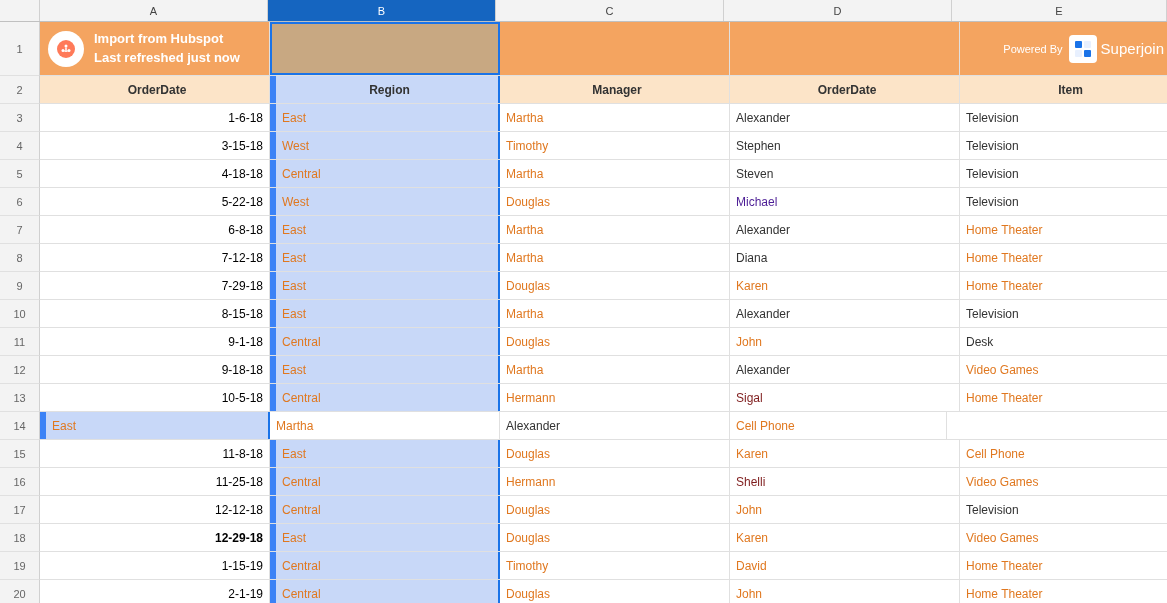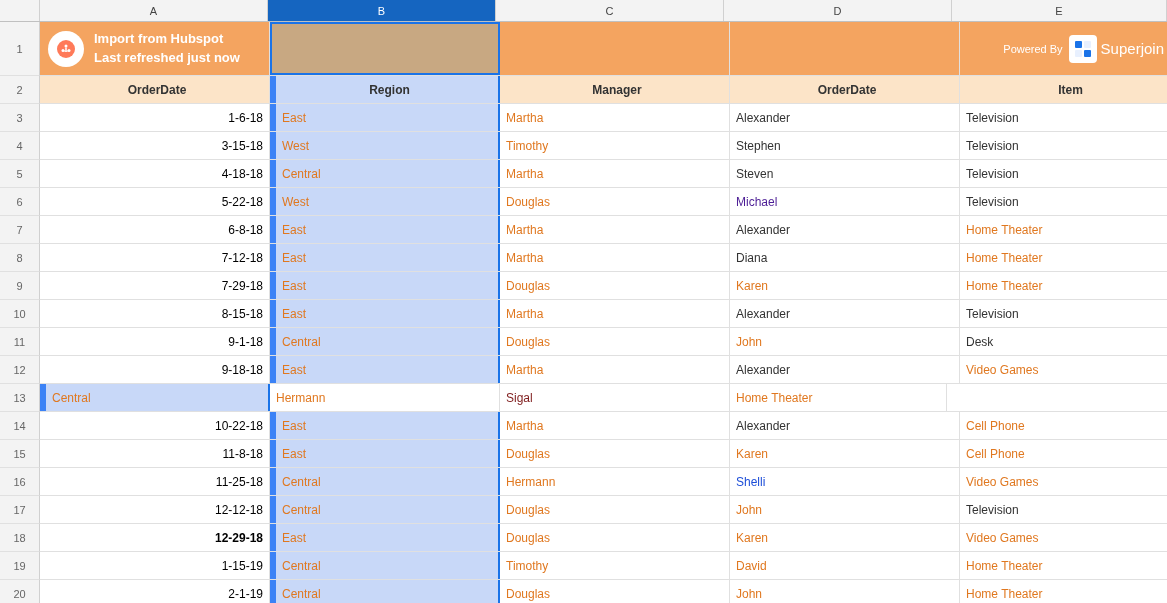--- a/index.html
+++ b/index.html
@@ -242,44 +242,44 @@
     <div class="cell" style="width:217px; color:#333">Desk</div>
   </div>
           <div class="grid-row">
     <div class="cell right-align" style="width:230px;">9-18-18</div>
     <div class="cell b-cell-selected" style="width:230px; color:#e07820">East</div>
     <div class="cell" style="width:230px; color:#e07820">Martha</div>
     <div class="cell" style="width:230px; color:#333">Alexander</div>
     <div class="cell" style="width:217px; color:#e07820">Video Games</div>
   </div>
           <div class="grid-row">
+    <div class="cell right-align" style="width:230px;">10-5-18</div>
     <div class="cell b-cell-selected" style="width:230px; color:#e07820">Central</div>
     <div class="cell" style="width:230px; color:#e07820">Hermann</div>
     <div class="cell" style="width:230px; color:#7f1d1d">Sigal</div>
     <div class="cell" style="width:217px; color:#e07820">Home Theater</div>
   </div>
           <div class="grid-row">
-    <div class="cell right-align" style="width:230px;">10-22-18</div>
     <div class="cell b-cell-selected" style="width:230px; color:#e07820">East</div>
     <div class="cell" style="width:230px; color:#e07820">Martha</div>
     <div class="cell" style="width:230px; color:#333">Alexander</div>
     <div class="cell" style="width:217px; color:#e07820">Cell Phone</div>
   </div>
           <div class="grid-row">
     <div class="cell right-align" style="width:230px;">11-8-18</div>
     <div class="cell b-cell-selected" style="width:230px; color:#e07820">East</div>
     <div class="cell" style="width:230px; color:#e07820">Douglas</div>
     <div class="cell" style="width:230px; color:#e07820">Karen</div>
     <div class="cell" style="width:217px; color:#e07820">Cell Phone</div>
   </div>
           <div class="grid-row">
     <div class="cell right-align" style="width:230px;">11-25-18</div>
     <div class="cell b-cell-selected" style="width:230px; color:#e07820">Central</div>
     <div class="cell" style="width:230px; color:#e07820">Hermann</div>
-    <div class="cell" style="width:230px; color:#1d4ed8">Shelli</div>
+    <div class="cell" style="width:230px; color:#7f1d1d">Shelli</div>
     <div class="cell" style="width:217px; color:#e07820">Video Games</div>
   </div>
           <div class="grid-row">
     <div class="cell right-align" style="width:230px;">12-12-18</div>
     <div class="cell b-cell-selected" style="width:230px; color:#e07820">Central</div>
     <div class="cell" style="width:230px; color:#e07820">Douglas</div>
     <div class="cell" style="width:230px; color:#e07820">John</div>
     <div class="cell" style="width:217px; color:#333">Television</div>
   </div>
           <div class="grid-row">

